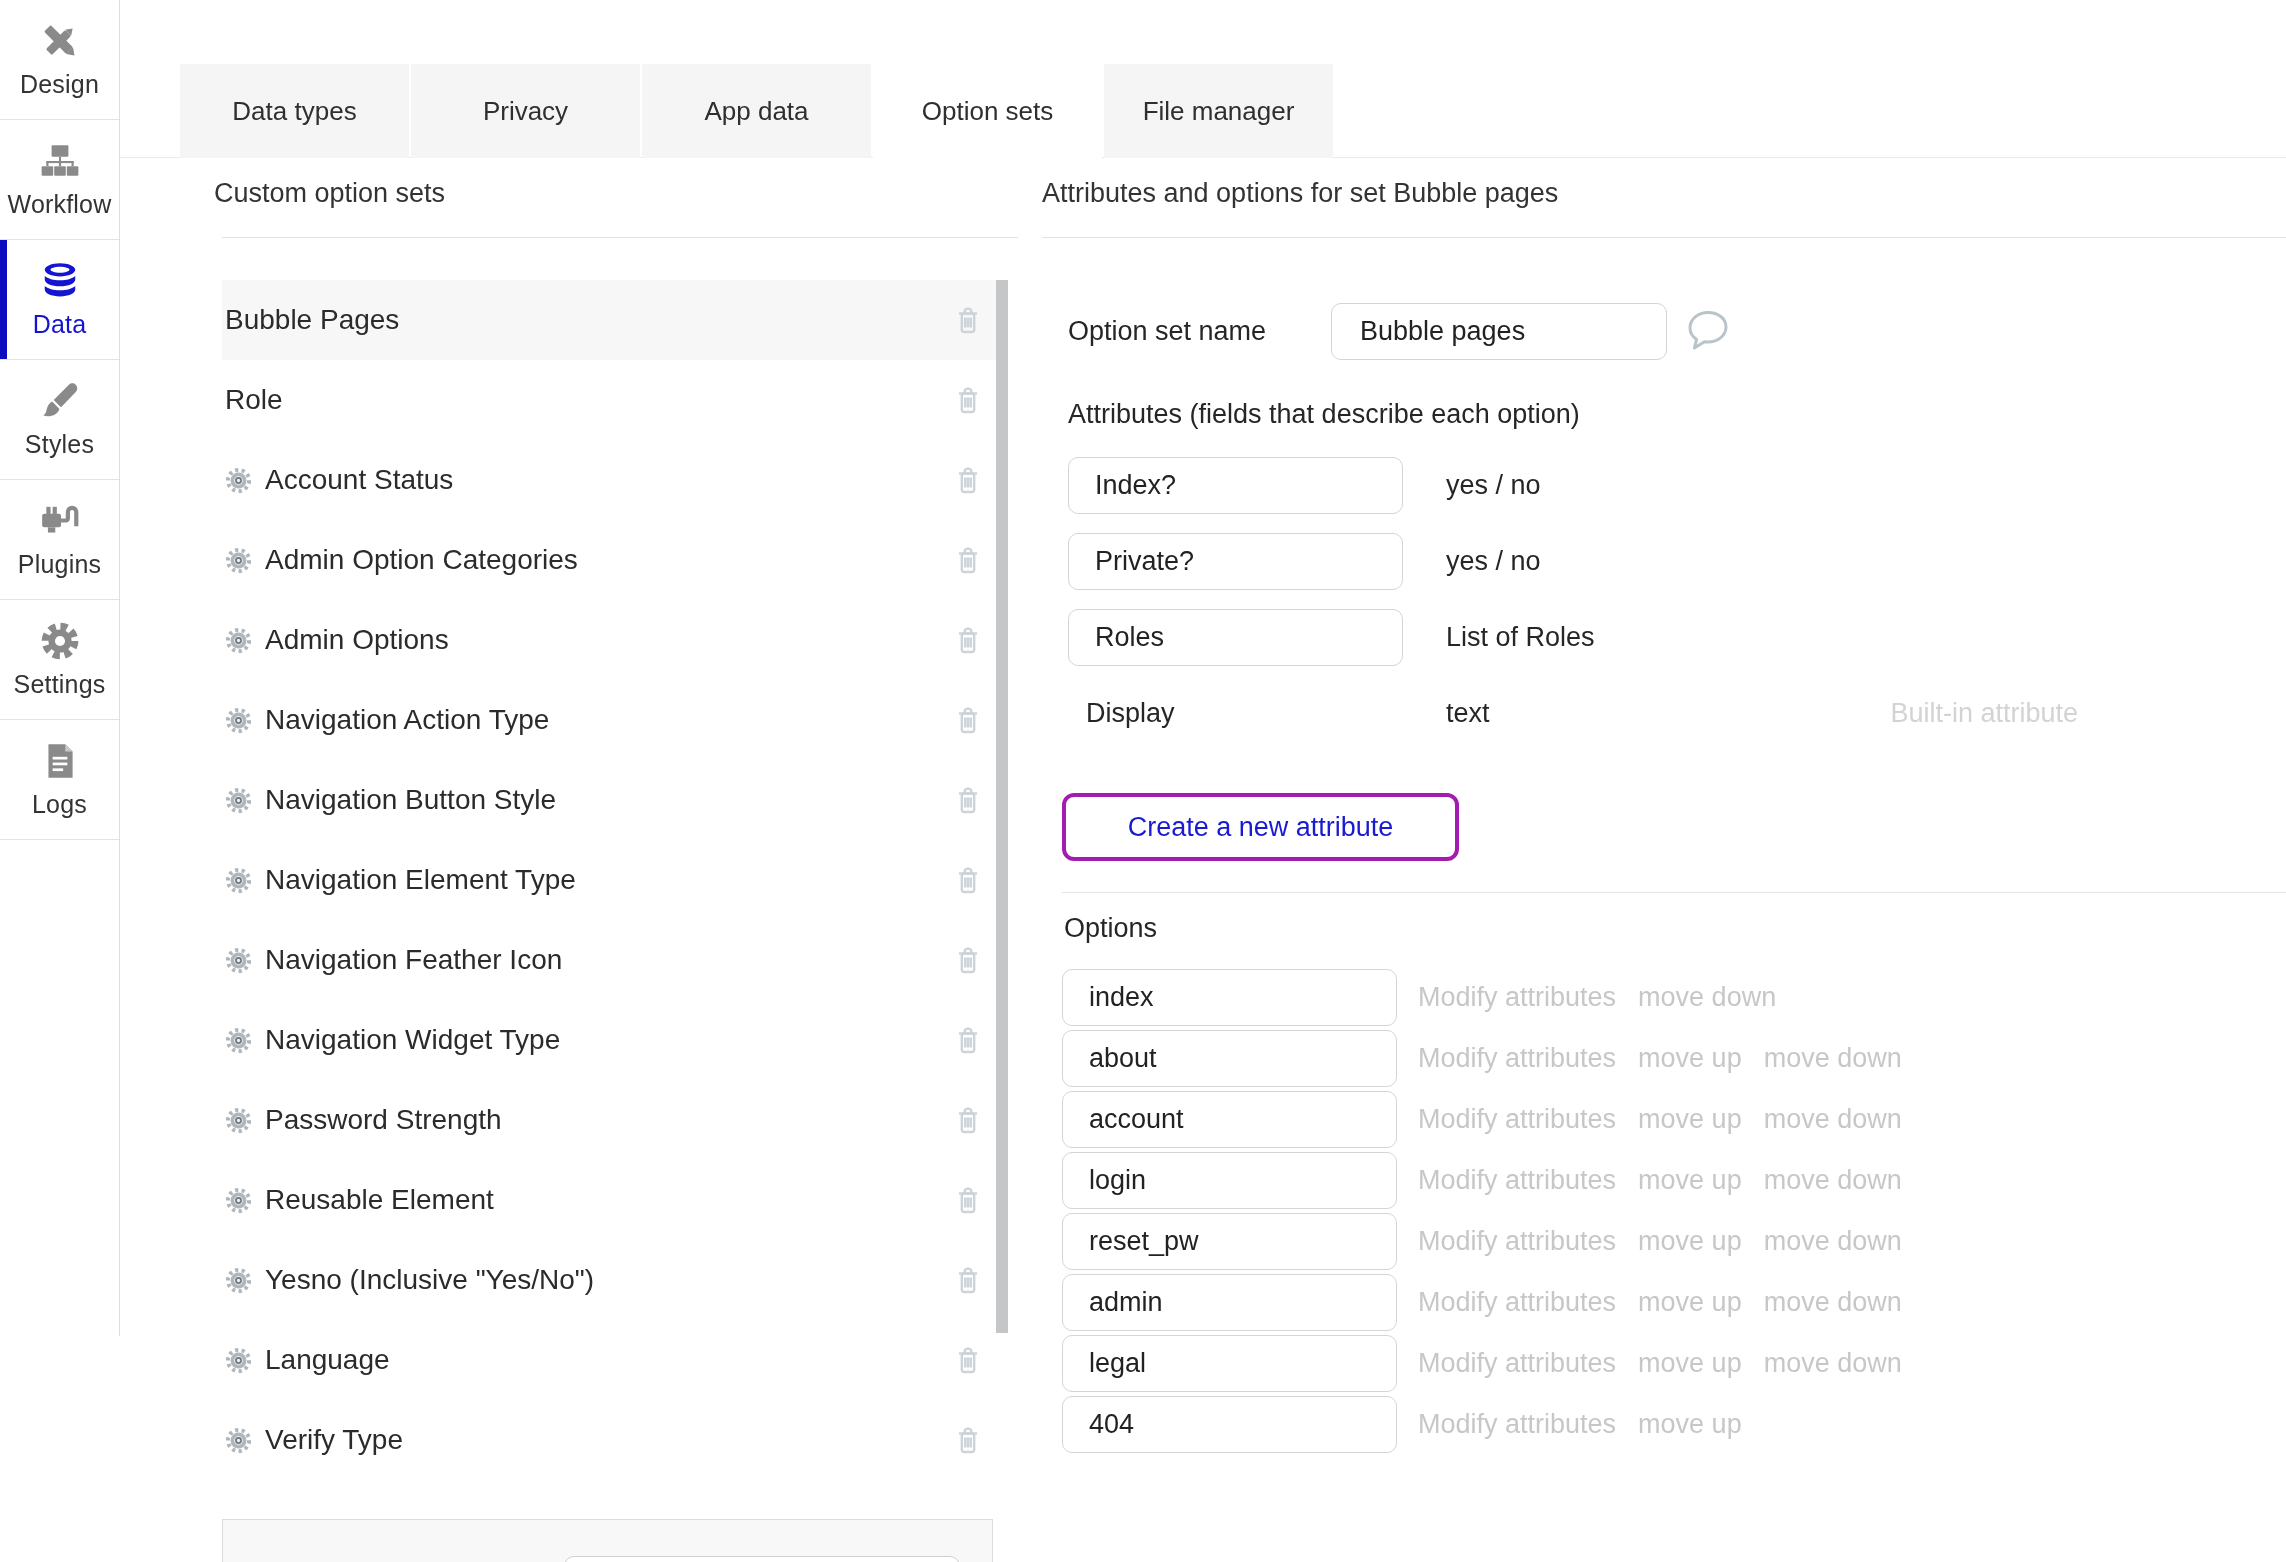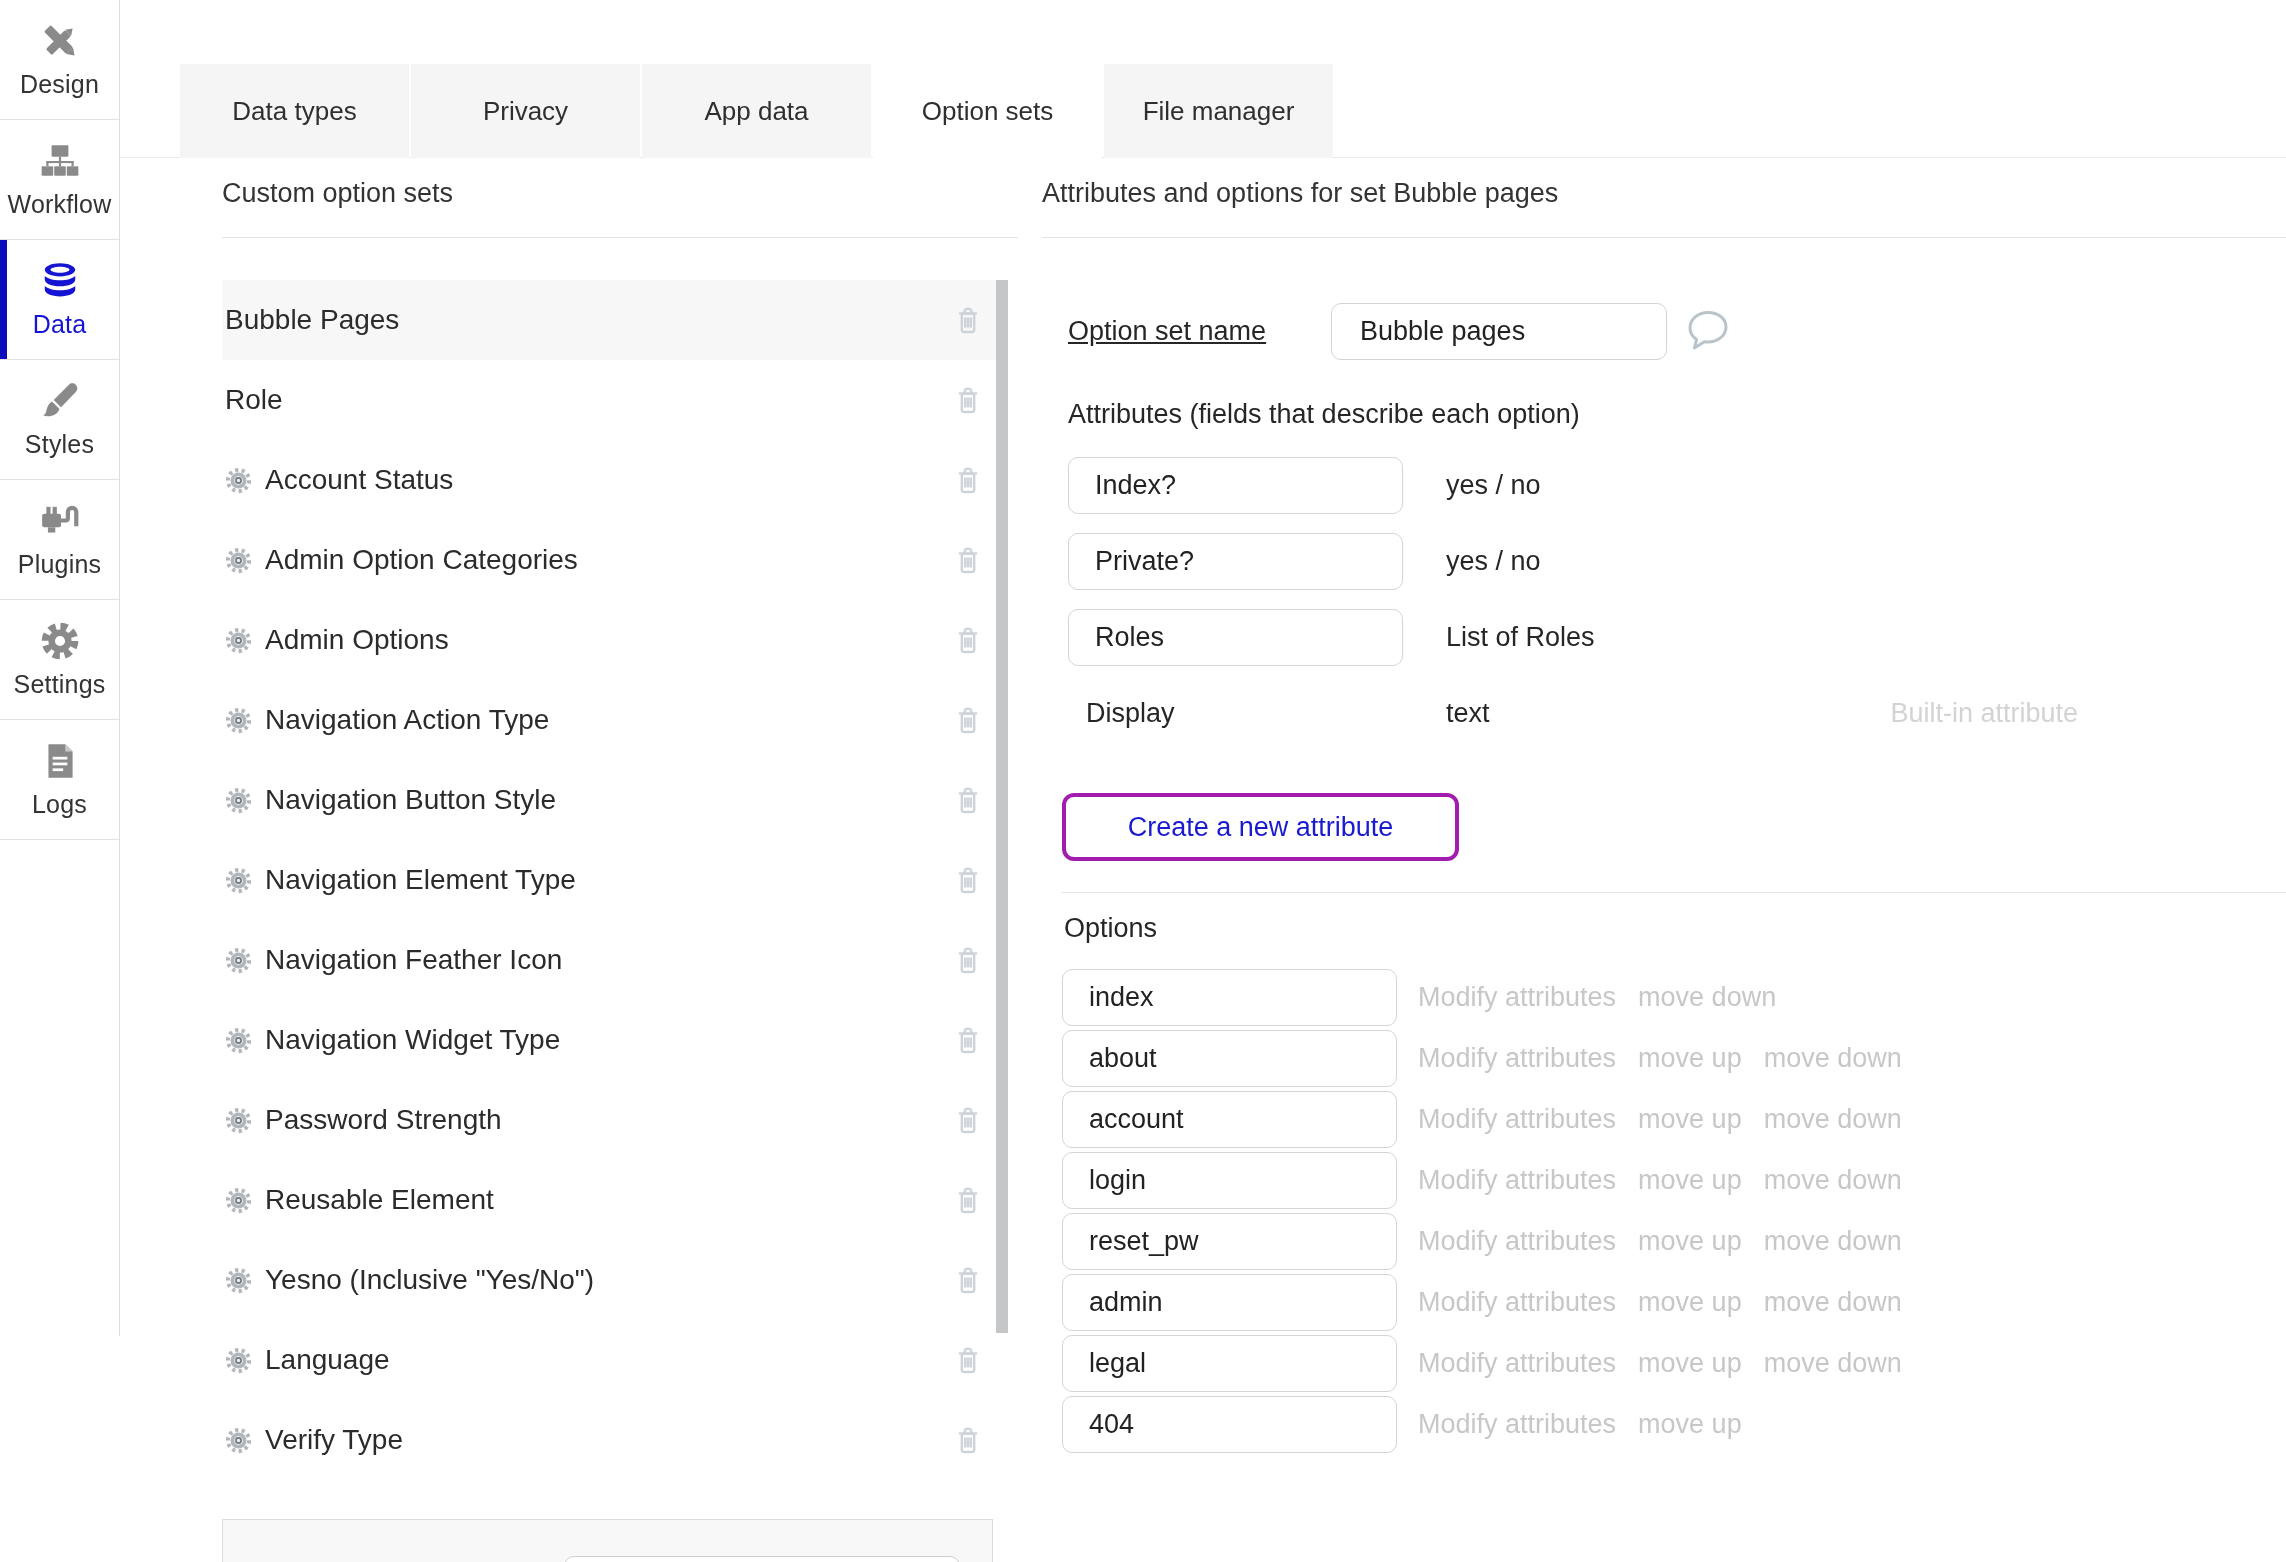--- a/index.html
+++ b/index.html
@@ -39,21 +39,21 @@
     position:absolute; left:180px; top:64px; height:94px; display:flex; gap:2px; z-index:2;
   }
   .tab {
     width:229px; height:94px; background:#f5f5f5; display:flex; align-items:center; justify-content:center;
     font-size:26px; color:#2f2f2f; cursor:pointer;
   }
   .tab.active { background:#ffffff; height:95px; }
 
   
   .panel-heading { position:absolute; top:178px; font-size:27px; color:#333333; }
-  .lp-heading { left:222px; }
+  .lp-heading { left:214px; }
   .rp-heading { left:1042px; }
   .heading-rule { position:absolute; top:237px; height:1px; background:#e3e3e3; }
   .lp-rule { left:222px; width:796px; }
   .rp-rule { left:1042px; width:1244px; }
 
   
   .os-list { position:absolute; left:222px; top:280px; width:786px; }
   .ls-row {
     position:relative; height:80px; display:flex; align-items:center;
     padding-left:3px; cursor:pointer;
@@ -72,21 +72,21 @@
   .new-set-box {
     position:absolute; left:222px; top:1519px; width:771px; height:120px;
     background:#f8f8f8; border:1px solid #dcdcdc;
   }
   .new-set-input {
     position:absolute; left:341px; top:36px; width:396px; height:60px;
     background:#ffffff; border:1px solid #cfcfcf; border-radius:10px;
   }
 
   
-  .name-label { position:absolute; left:1068px; top:303px; height:57px; line-height:57px; font-size:27px; color:#262626;text-decoration:underline; }
+  .name-label { position:absolute; left:1068px; top:303px; height:57px; line-height:57px; font-size:27px; color:#262626; }
   .name-input {
     position:absolute; left:1331px; top:303px; width:336px; height:57px;
     border:1px solid #d4d4d4; border-radius:10px; background:#fff;
     font-size:27px; color:#222222; padding:0 0 0 28px; line-height:55px;
     font-family:"Liberation Sans","DejaVu Sans",sans-serif;
   }
   .comment-icon { position:absolute; left:1684px; top:307px; width:46px; height:46px; cursor:pointer; }
 
   .attrs-heading { position:absolute; left:1068px; top:399px; font-size:27px; color:#262626; }
 

